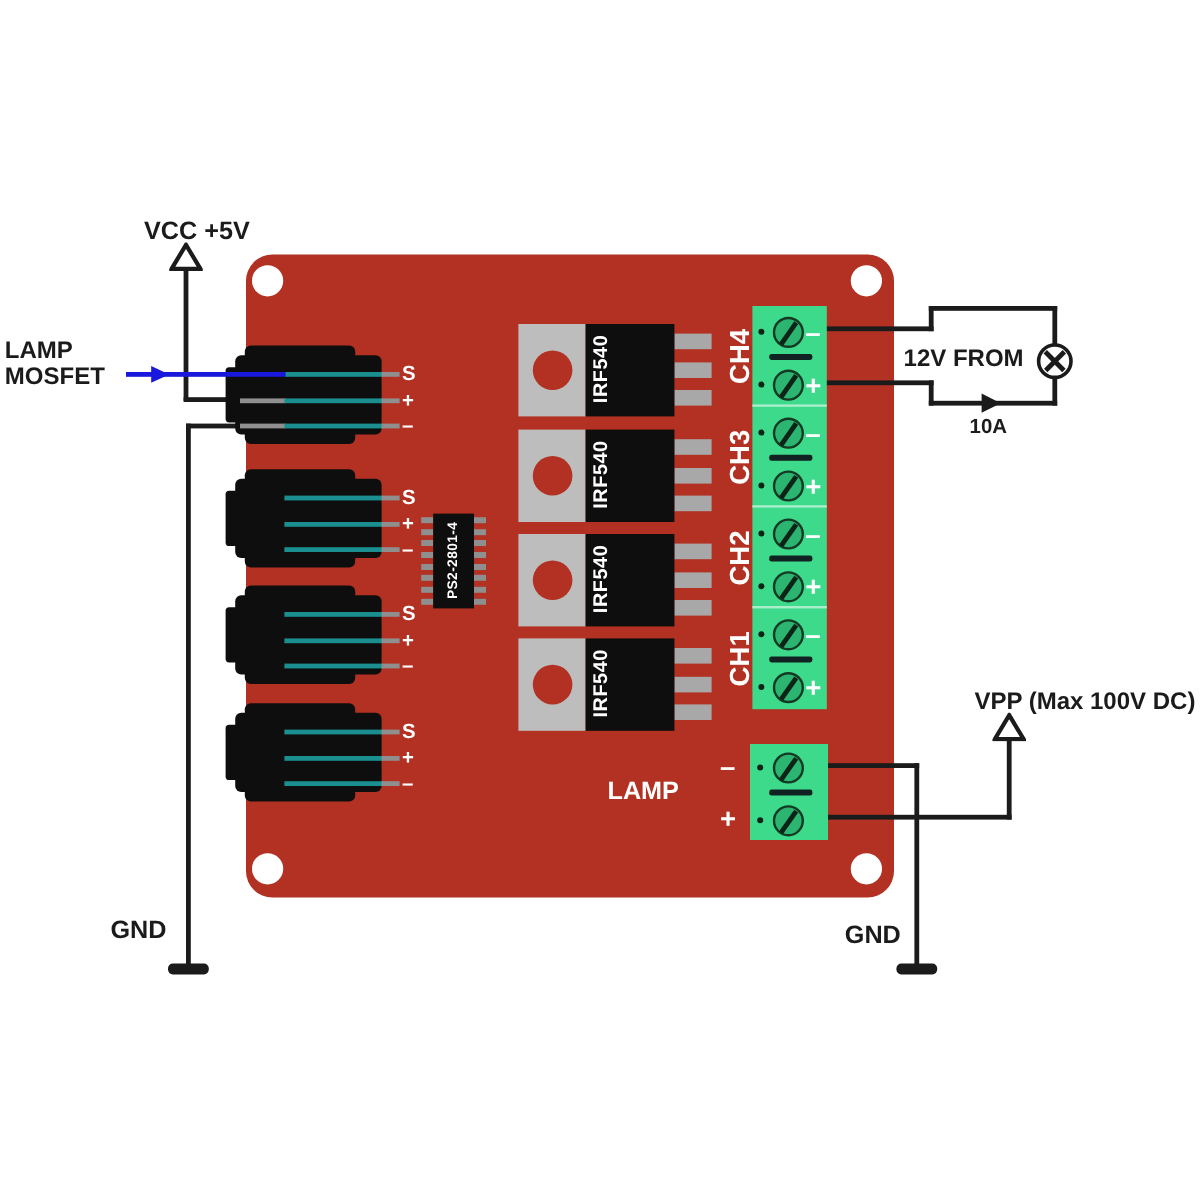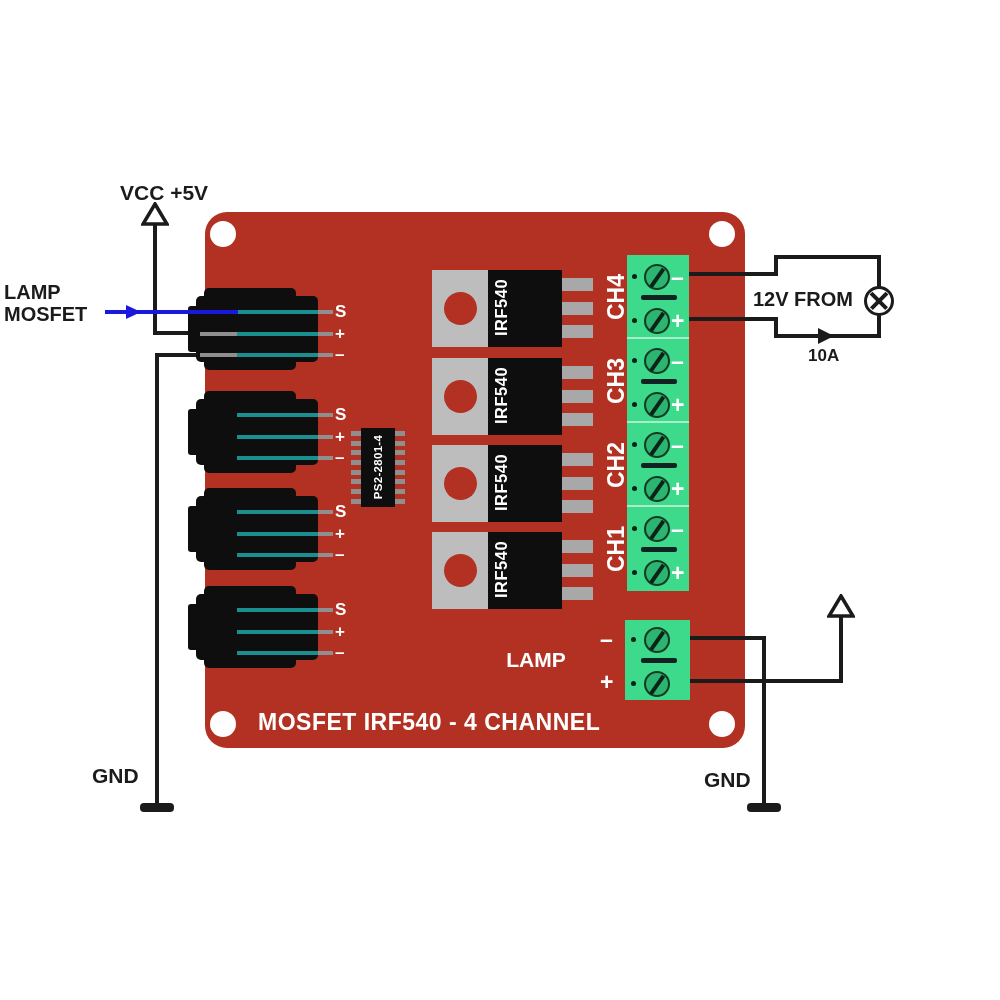--- a/index.html
+++ b/index.html
@@ -305,16 +305,16 @@
   <div class="wire" style="left:762px;top:636px;width:4px;height:170px;"></div>
   <div class="gnd-bar" style="left:747px;top:803px;"></div>
   <div class="txt" style="left:704px;top:768px;font-size:21px;">GND</div>
   <div class="wire" style="left:688px;top:679px;width:155px;height:4px;"></div>
   <div class="wire" style="left:839px;top:616px;width:4px;height:67px;"></div>
   <div class="abs" style="left:827px;top:594px;z-index:2;">
     <svg width="28" height="24" viewBox="0 0 28 24">
         <polygon points="14,2 26,22 2,22" fill="#ffffff" stroke="#1B1B1B" stroke-width="3.5"></polygon>
       </svg>
   </div>
-
-  <div class="txt" style="left:258px;top:709px;width:320px;text-align:center;font-size:23px;color:#ffffff;z-index:4;letter-spacing:.5px;">MOSFET IRF540 - 4 CHANNEL</div>
+  <div class="txt" style="left:812px;top:574px;font-size:20px;">VPP (Max 100V DC)</div>
+
 
 </div>
 
 </body></html>

